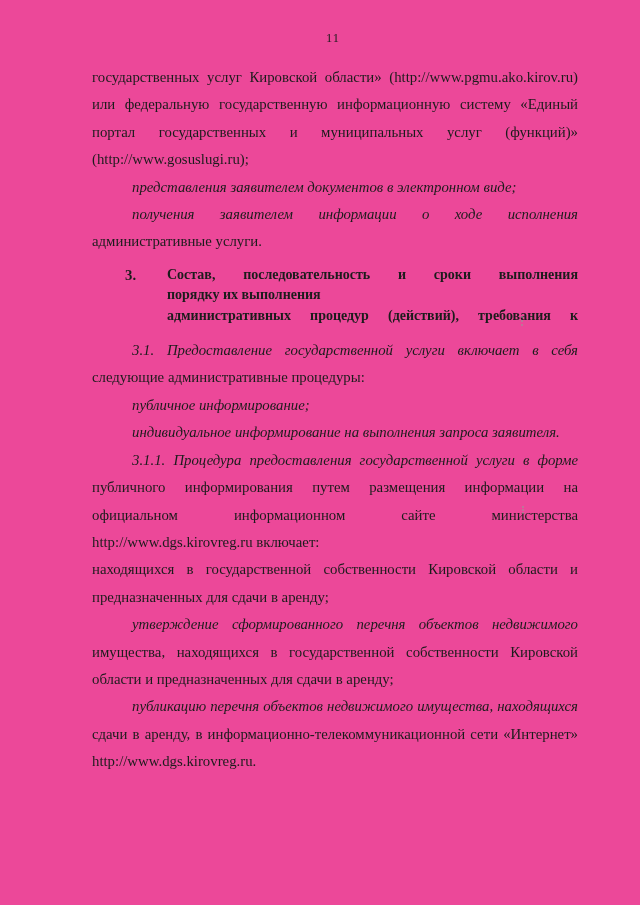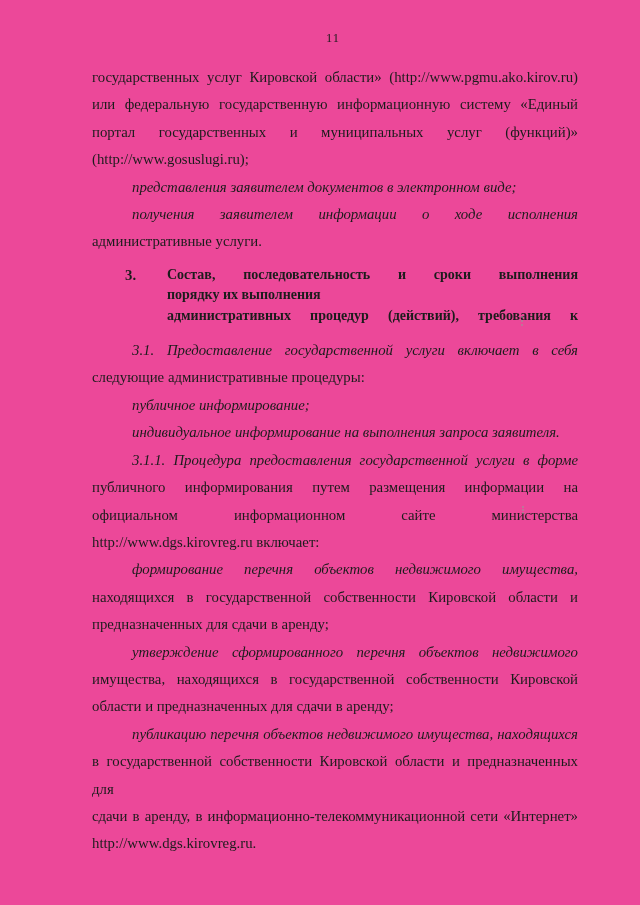--- a/index.html
+++ b/index.html
@@ -135,34 +135,32 @@
     </div>
 
     <div class="para">
       <div class="l jfull ind">3.1.1. Процедура предоставления государственной услуги в форме</div>
       <div class="l jfull">публичного информирования путем размещения информации на</div>
       <div class="l jfull">официальном информационном сайте министерства</div>
       <div class="l jleft">http://www.dgs.kirovreg.ru включает:</div>
     </div>
 
     <div class="para">
-      <div class="l jfull ind">формирование перечня объектов недвижимого имущества,</div>
       <div class="l jfull">находящихся в государственной собственности Кировской области и</div>
       <div class="l jleft">предназначенных для сдачи в аренду;</div>
     </div>
 
     <div class="para">
       <div class="l jfull ind">утверждение сформированного перечня объектов недвижимого</div>
       <div class="l jfull">имущества, находящихся в государственной собственности Кировской</div>
       <div class="l jleft">области и предназначенных для сдачи в аренду;</div>
     </div>
 
     <div class="para">
       <div class="l jfull ind">публикацию перечня объектов недвижимого имущества, находящихся</div>
-      <div class="l jfull">в государственной собственности Кировской области и предназначенных для</div>
       <div class="l jfull">сдачи в аренду, в информационно-телекоммуникационной сети «Интернет»</div>
       <div class="l jleft">http://www.dgs.kirovreg.ru.</div>
     </div>
 
   </div>
 
   <div class="artifact artifact-1"></div>
   <div class="artifact artifact-2"></div>
 
 </div>

